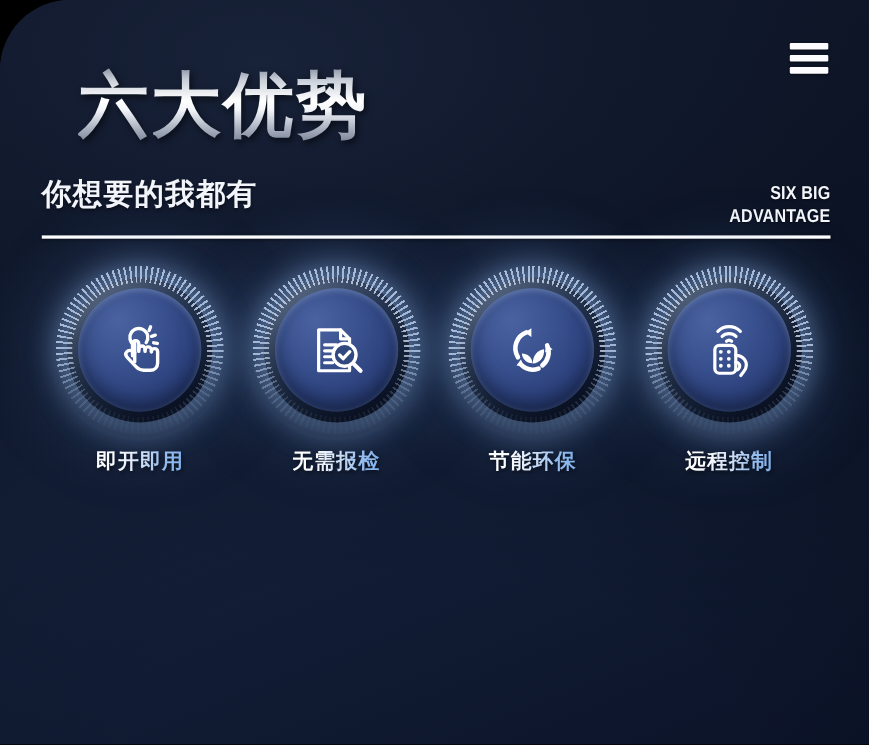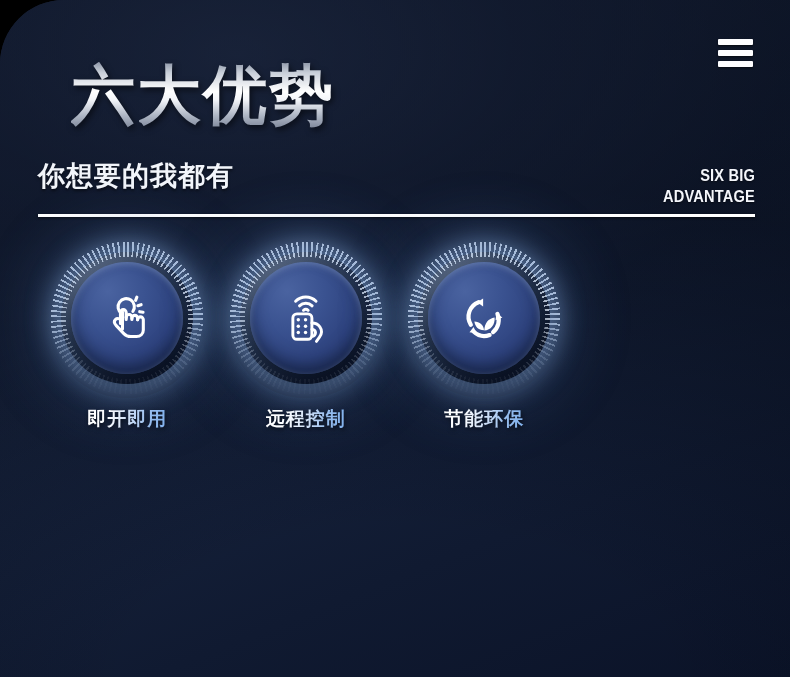--- a/index.html
+++ b/index.html
@@ -163,20 +163,63 @@
             <path d="M37.4 33.6v-2.2c0-1.8-1.4-3.2-3.1-3.2-1.8 0-3.2 1.4-3.2 3.2v2.2"></path>
             <path d="M43.7 33.9v-1.6c0-1.8-1.4-3.2-3.2-3.2-1.7 0-3.1 1.4-3.1 3.2"></path>
             <path d="M31.1 31.4V26c0-1.8-1.4-3.2-3.2-3.2-1.7 0-3.1 1.4-3.1 3.2v12"></path>
           </svg>
         </div>
       </div>
       <div class="label">即开即用</div>
     </div>
 
 
+    <div class="cell">
+      <div class="dial">
+        <div class="ticks"></div>
+        <div class="ticks-fade"></div>
+        <div class="glow"></div>
+        <div class="puck">
+          <svg viewBox="0 0 64 64">
+            <g fill="none" stroke="#ffffff" stroke-width="3.2" stroke-linecap="round" stroke-linejoin="round">
+              <path d="M14 12h22l9 9v32H14z"></path>
+              <path d="M36 12v9h9"></path>
+              <path d="M20 27h12M20 33h9M20 39h8M20 45h8"></path>
+            </g>
+            <circle cx="40" cy="37" r="11.5" fill="#32497f" stroke="#ffffff" stroke-width="3.4"></circle>
+            <path d="M35 37.2l3.6 3.7 6.6-7" fill="none" stroke="#ffffff" stroke-width="3.4" stroke-linecap="round" stroke-linejoin="round"></path>
+            <path d="M48.6 45.6L56 53" fill="none" stroke="#ffffff" stroke-width="4.2" stroke-linecap="round"></path>
+          </svg>
+        </div>
+      </div>
+      <div class="label">无需报检</div>
+    </div>
+
+    <div class="cell">
+      <div class="dial">
+        <div class="ticks"></div>
+        <div class="ticks-fade"></div>
+        <div class="glow"></div>
+        <div class="puck">
+          <svg viewBox="0 0 64 64">
+            <g fill="none" stroke="#ffffff" stroke-width="4.6" stroke-linecap="round">
+              <path d="M17.5 39.5A17 17 0 0 1 26 14.6"></path>
+              <path d="M46.8 27.5A17 17 0 0 1 42 47.6"></path>
+              <path d="M38.2 50.8a17 17 0 0 1-17.4-3.6"></path>
+            </g>
+            <path d="M31 10.5l-6.6 4.2 6.6 4.5z" fill="#ffffff"></path>
+            <path d="M52.3 31.4l-6.6-4.7-1 7.9z" fill="#ffffff"></path>
+            <path d="M16 47.7l7.9 1.3-3.4-7.2z" fill="#ffffff"></path>
+            <path d="M32 45.5c-6.6 0-10-4.6-10.6-9.7 5.7 0 10.4 3.9 10.6 9.7z" fill="#ffffff"></path>
+            <path d="M32.3 45.8c.3-8.1 4.6-13.4 11.4-14.4.7 7.9-4.2 14-11.4 14.4z" fill="#ffffff"></path>
+          </svg>
+        </div>
+      </div>
+      <div class="label">节能环保</div>
+    </div>
 
     <div class="cell">
       <div class="dial">
         <div class="ticks"></div>
         <div class="ticks-fade"></div>
         <div class="glow"></div>
         <div class="puck">
           <svg viewBox="0 0 64 64" fill="none" stroke="#ffffff" stroke-width="3.2" stroke-linecap="round" stroke-linejoin="round">
             <path d="M20.5 13.5a16 16 0 0 1 22.6 0"></path>
             <path d="M24.8 18.6a10 10 0 0 1 14 0"></path>
@@ -191,38 +234,15 @@
                 <circle cx="31.5" cy="48" r="1.9"></circle>
             </g>
             <path d="M38.5 37.5c3.6 0 6.8 1.4 8.8 4.2 2.6 3.7 2 8.3-.6 11.8l-3.2 4.3"></path>
             <path d="M38.5 44.5c2.4 0 4 1.6 4 3.6 0 2.3-1.6 4.2-4 4.2"></path>
           </svg>
         </div>
       </div>
       <div class="label">远程控制</div>
     </div>
 
-    <div class="cell">
-      <div class="dial">
-        <div class="ticks"></div>
-        <div class="ticks-fade"></div>
-        <div class="glow"></div>
-        <div class="puck">
-          <svg viewBox="0 0 64 64">
-            <g fill="none" stroke="#ffffff" stroke-width="4.6" stroke-linecap="round">
-              <path d="M17.5 39.5A17 17 0 0 1 26 14.6"></path>
-              <path d="M46.8 27.5A17 17 0 0 1 42 47.6"></path>
-              <path d="M38.2 50.8a17 17 0 0 1-17.4-3.6"></path>
-            </g>
-            <path d="M31 10.5l-6.6 4.2 6.6 4.5z" fill="#ffffff"></path>
-            <path d="M52.3 31.4l-6.6-4.7-1 7.9z" fill="#ffffff"></path>
-            <path d="M16 47.7l7.9 1.3-3.4-7.2z" fill="#ffffff"></path>
-            <path d="M32 45.5c-6.6 0-10-4.6-10.6-9.7 5.7 0 10.4 3.9 10.6 9.7z" fill="#ffffff"></path>
-            <path d="M32.3 45.8c.3-8.1 4.6-13.4 11.4-14.4.7 7.9-4.2 14-11.4 14.4z" fill="#ffffff"></path>
-          </svg>
-        </div>
-      </div>
-      <div class="label">节能环保</div>
-    </div>
-
 
   </div>
 </div>
 
 </body></html>

